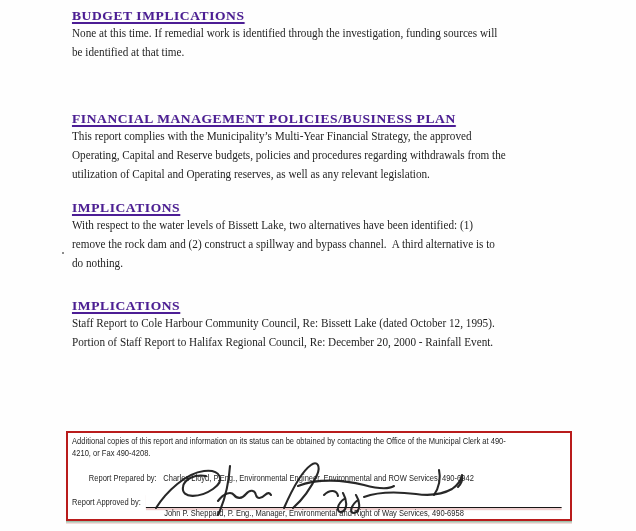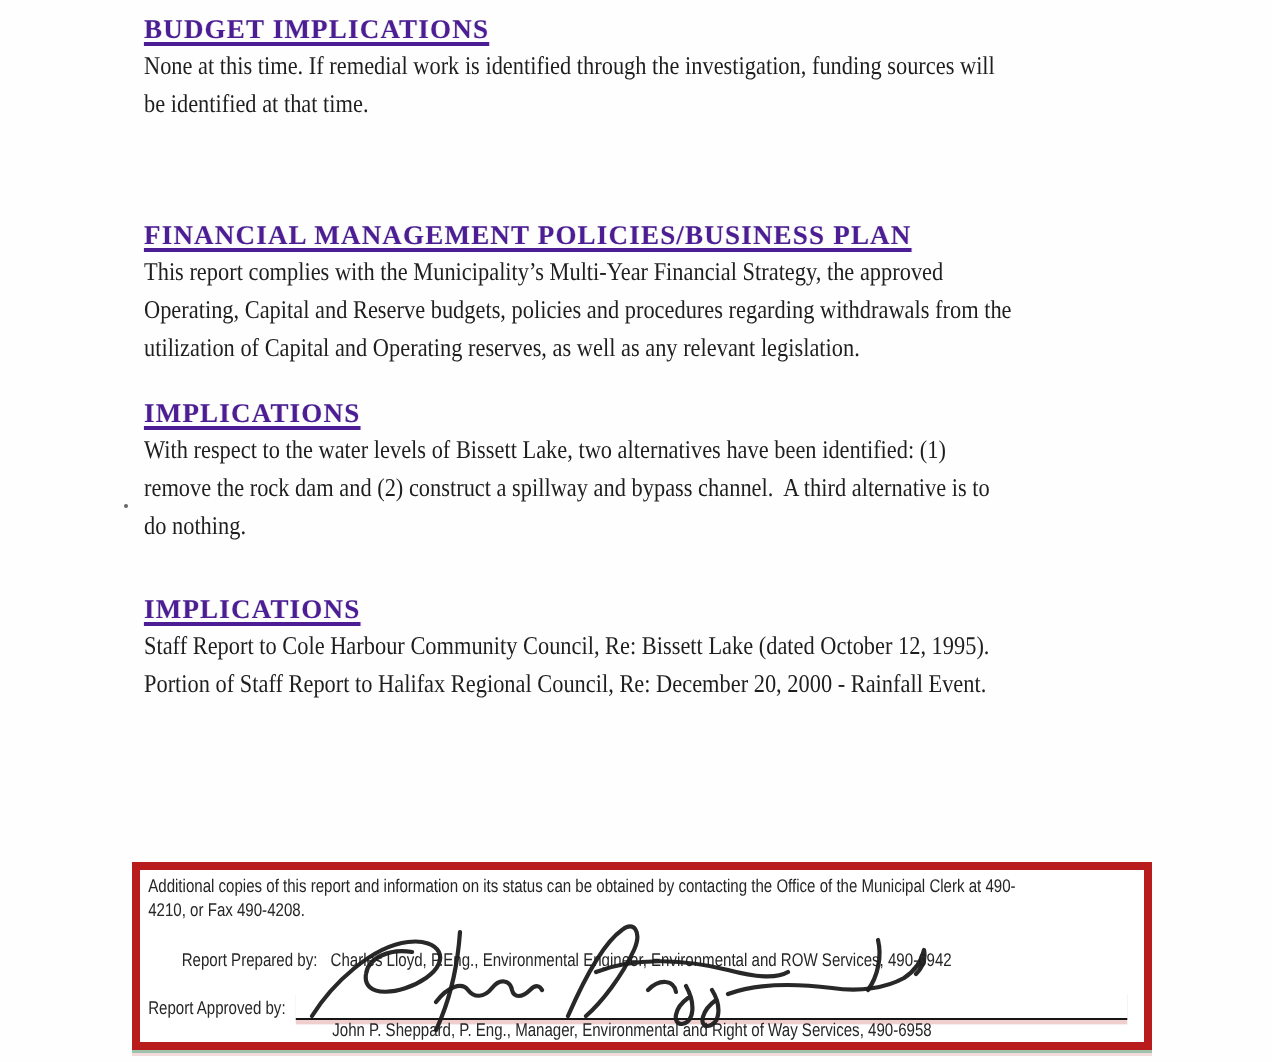--- a/index.html
+++ b/index.html
@@ -21,21 +21,21 @@
   .sec .b{
     margin:0;white-space:pre;
     font-size:12.8px;line-height:19px;color:#1e1e1e;
     transform:scaleX(.875);transform-origin:0 0;
   }
   .m8{margin-top:8px;} .m11{margin-top:11px;} .m6{margin-top:6px;} .m15{margin-top:15px;}
   .speck{position:absolute;left:62px;top:252px;width:2px;height:2px;background:#666;border-radius:50%;}
   
   .fbox{
     position:absolute;left:66px;top:431px;width:502px;height:86px;
-    border:4px solid #b91c1c;background:#fff;
+    border:2px solid #b91c1c;background:#fff;
     box-shadow:0 1.5px 0 rgba(0,150,90,.35), 0 3px 0 rgba(200,60,60,.18);
     font-family:"Liberation Sans", sans-serif;color:#262626;
   }
   .fcompress{
     position:absolute;left:0;top:0;width:612px;height:86px;
     transform:scaleX(.82);transform-origin:0 0;
   }
   .fline{white-space:pre;font-size:9.2px;line-height:11.5px;}
   .notice{position:absolute;left:5px;top:3px;}
   .prepared{position:absolute;left:5px;top:28px;}

